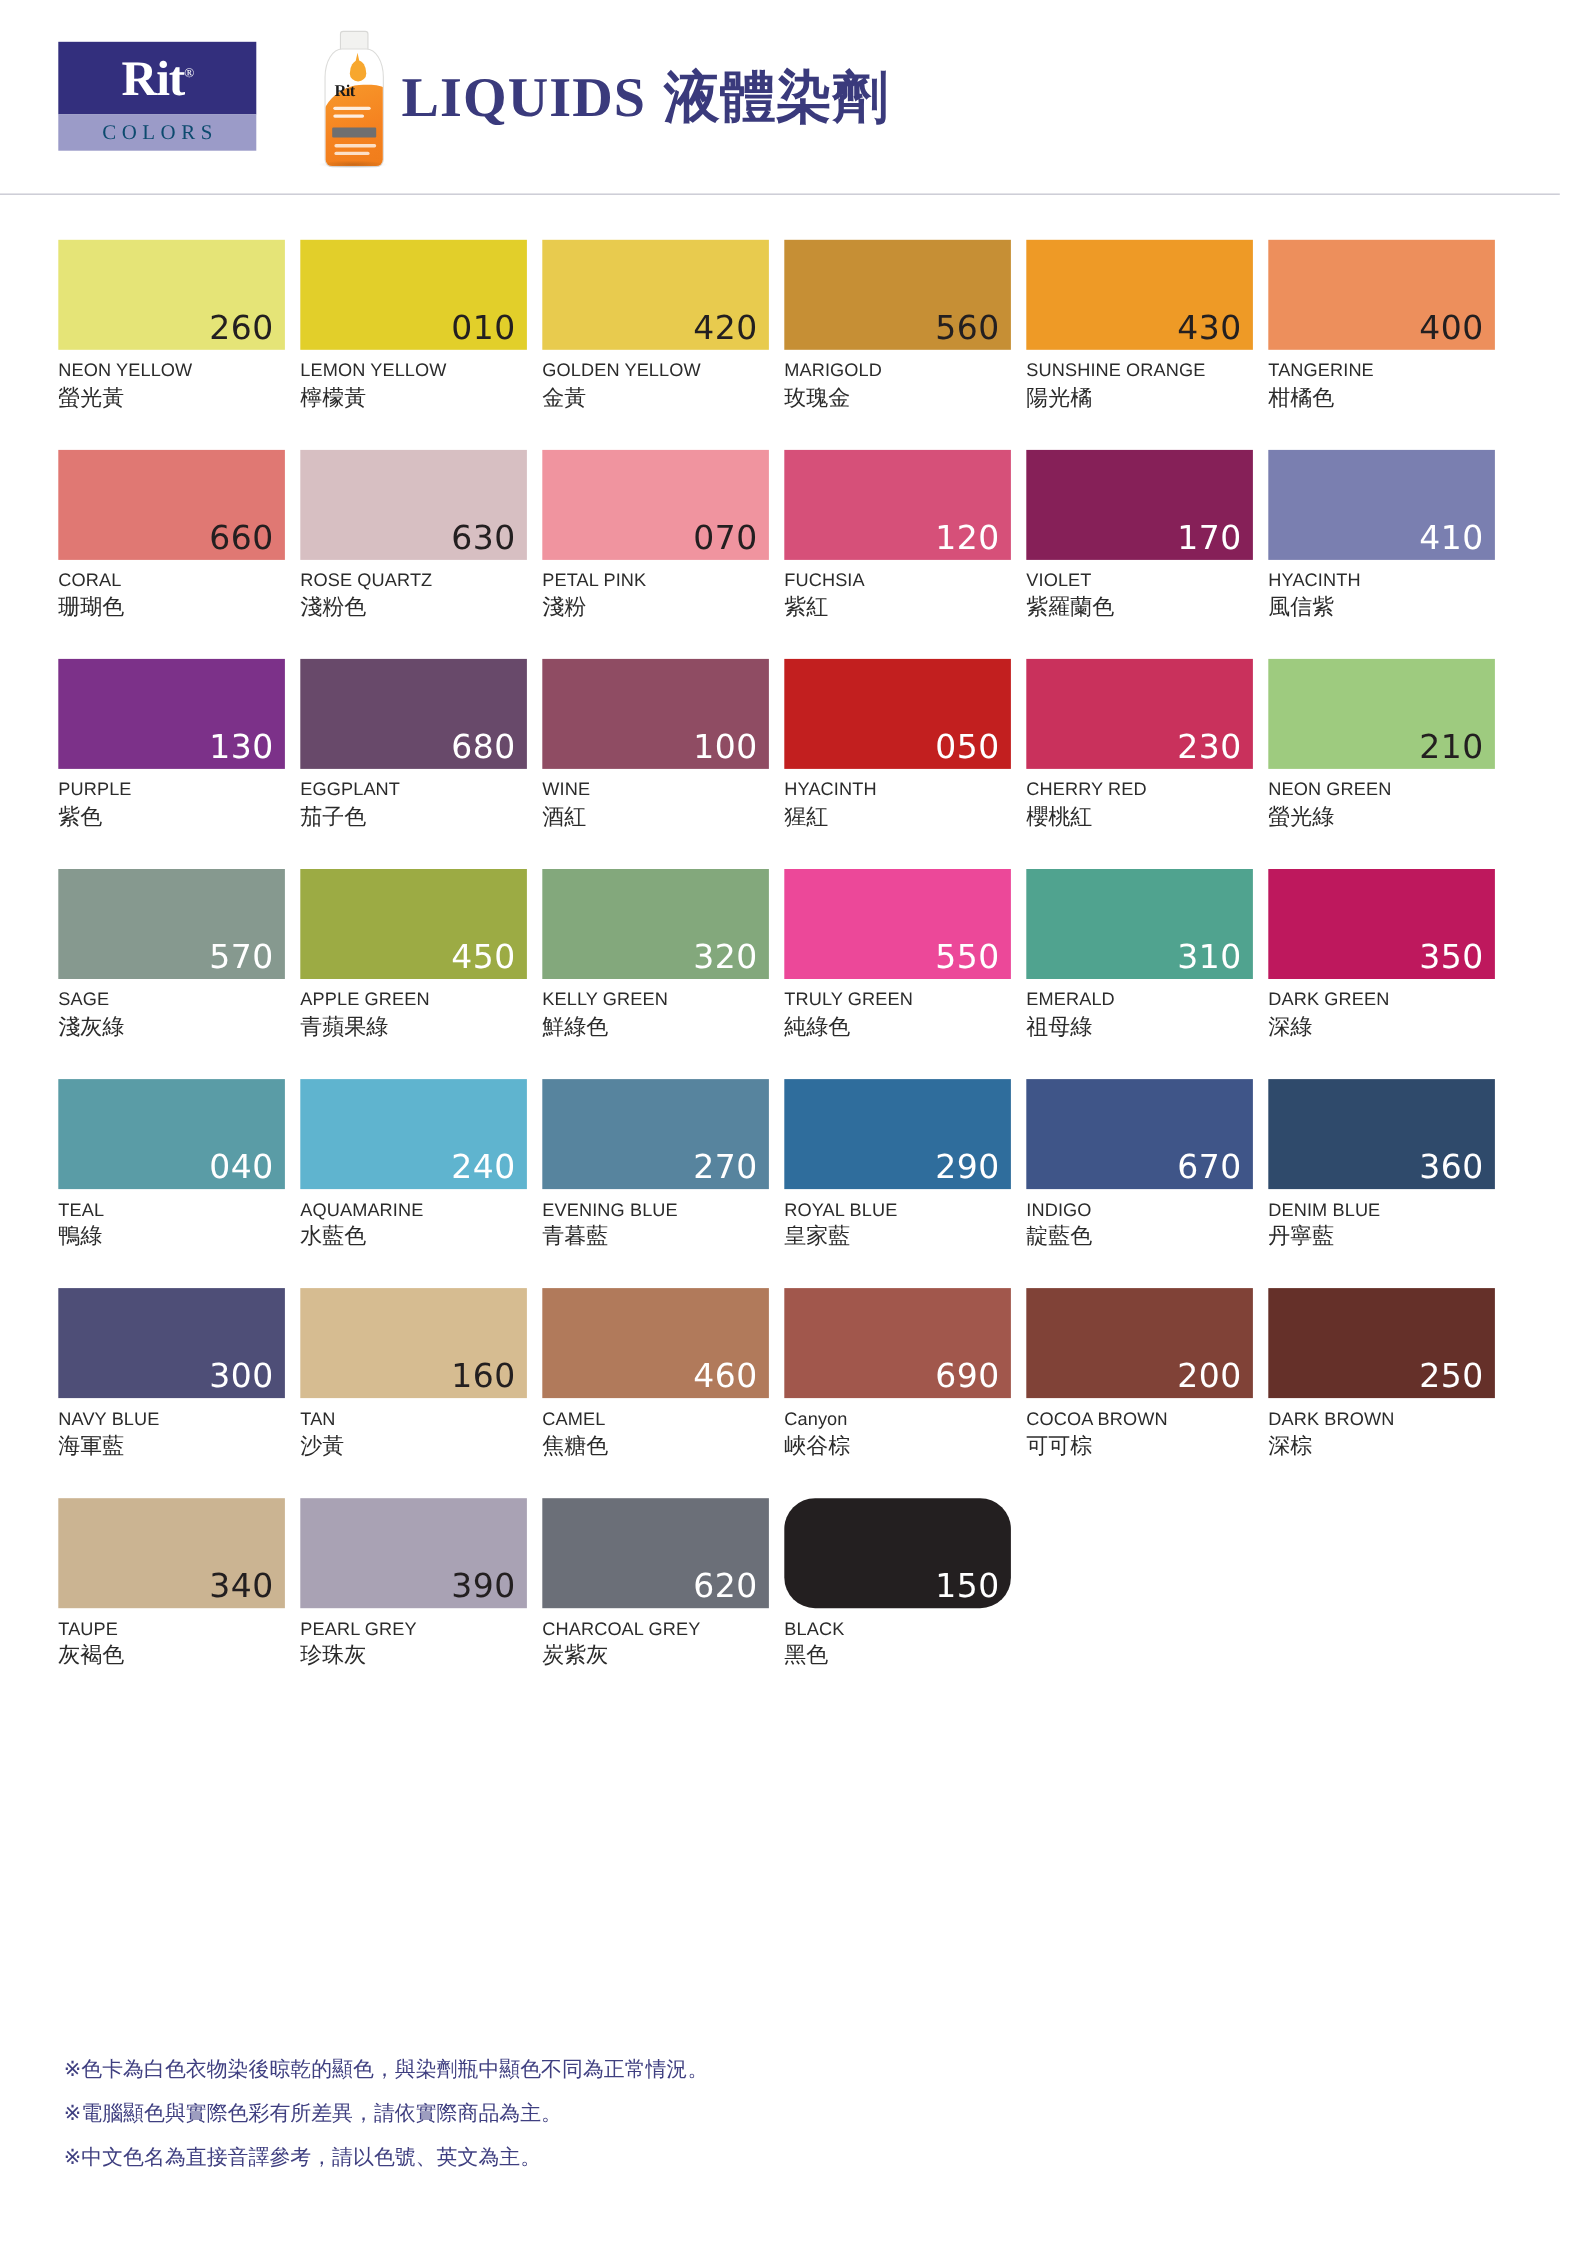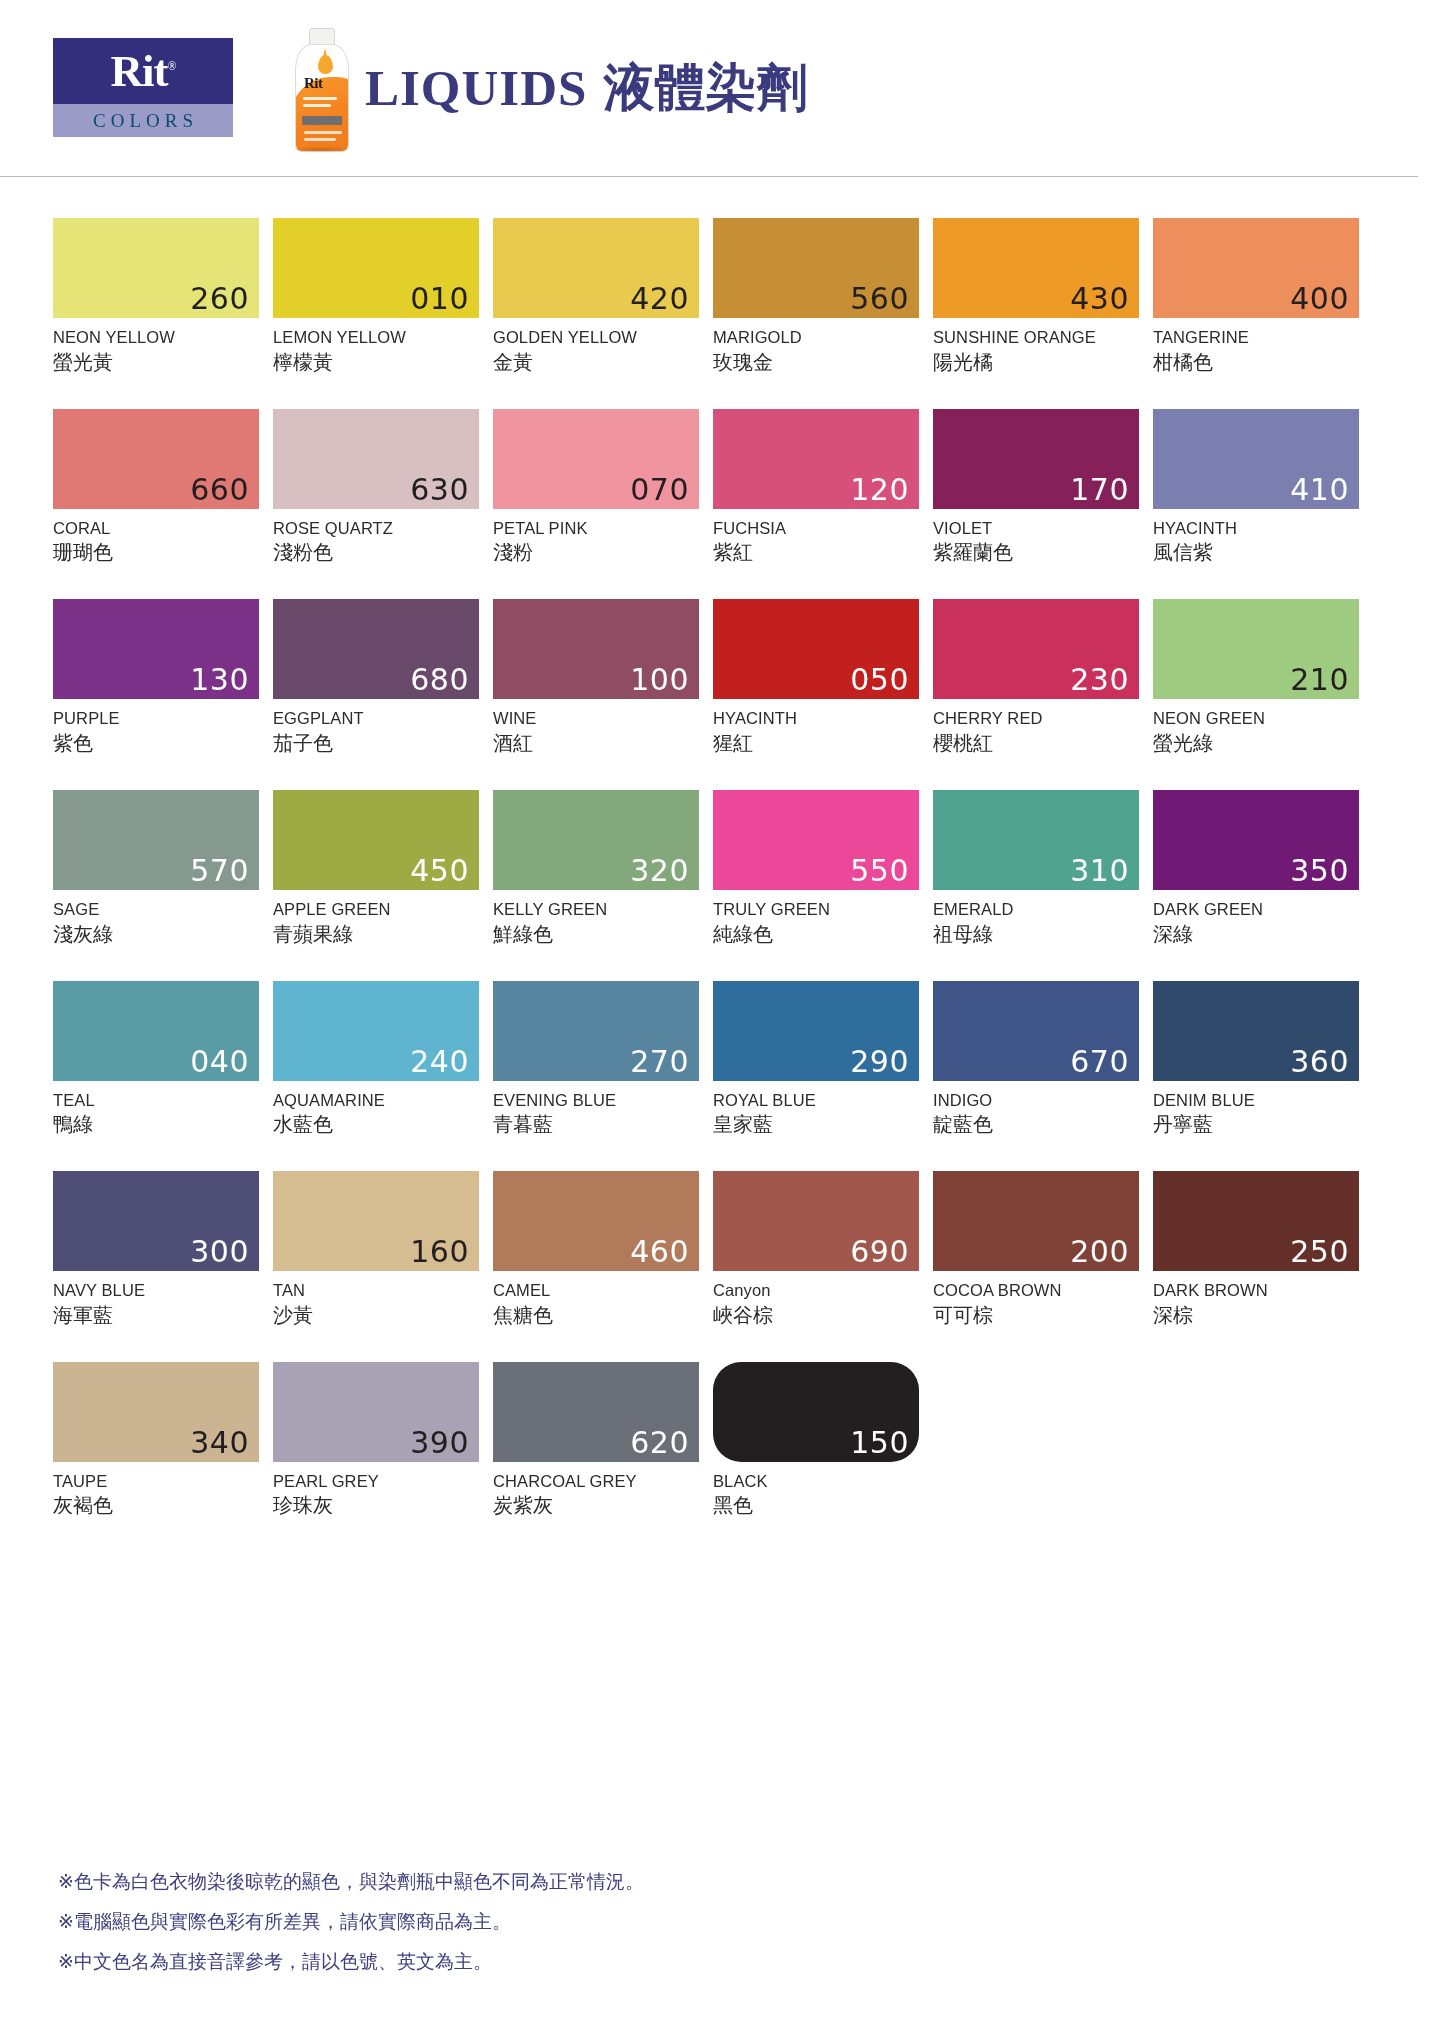--- a/index.html
+++ b/index.html
@@ -481,21 +481,21 @@
     <div class="cell">
       <div class="swatch" style="background:#50a38f;">
         <span class="swatch-code" style="color:#ffffff;">310</span>
       </div>
       <div class="names">
         <div class="name-en">EMERALD</div>
         <div class="name-zh">祖母綠</div>
       </div>
     </div>
     <div class="cell">
-      <div class="swatch" style="background:#701a75;">
+      <div class="swatch" style="background:#be185d;">
         <span class="swatch-code" style="color:#ffffff;">350</span>
       </div>
       <div class="names">
         <div class="name-en">DARK GREEN</div>
         <div class="name-zh">深綠</div>
       </div>
     </div>
     <div class="cell">
       <div class="swatch" style="background:#5a9ca6;">
         <span class="swatch-code" style="color:#ffffff;">040</span>

